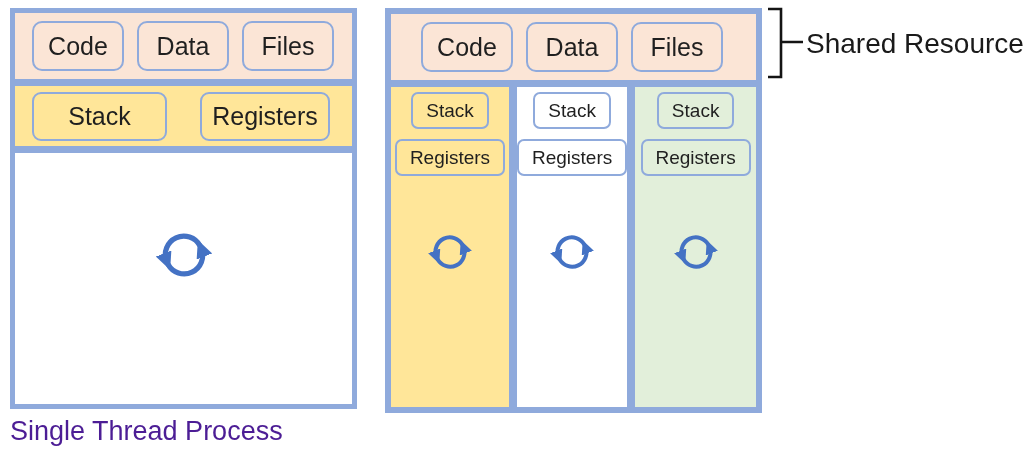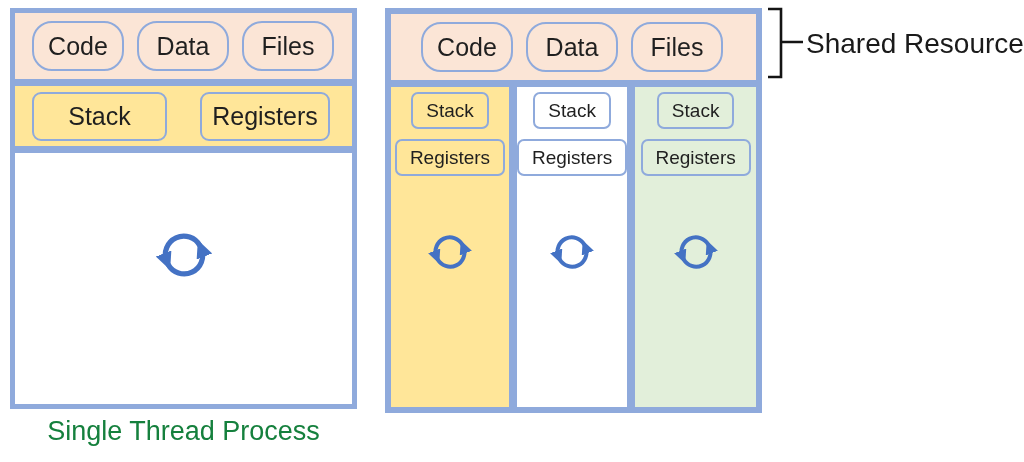--- a/index.html
+++ b/index.html
@@ -29,21 +29,21 @@
     background: var(--pink, #fbe5d6);
     display: flex;
     align-items: center;
     gap: 13px;
     padding-left: 17px;
   }
   .proc-multi .shared-row { padding-left: 30px; }
 
   .chip {
     border: 2px solid var(--border_blue, #8faadc);
-    border-radius: 20px;
+    border-radius: 10px;
     display: flex;
     align-items: center;
     justify-content: center;
     font-size: 25px;
     color: #1f1f1f;
   }
   .shared-row .chip { width: 92px; height: 50px; background: var(--pink, #fbe5d6); }
 
   .hdiv { flex: 0 0 7px; background: var(--border_blue, #8faadc); }
 
@@ -89,23 +89,23 @@
   }
   .col-1 .chip { background: var(--yellow, #ffe699); }
   .col-2 .chip { background: #ffffff; }
   .col-3 .chip { background: var(--green, #e2efda); }
   .thread-col .chip + .chip { margin-top: 10px; }
   .thread-col .sync-wrap { margin-top: 52px; }
 
   
   .caption {
     position: absolute;
-    text-align: center;
+    text-align: left;
     font-size: 27px;
-    color: #15803d;
+    color: #4c1d95;
     white-space: nowrap;
   }
   .caption-single { left: 10px;  top: 416px; width: 347px; }
   .caption-multi  { left: 385px; top: 416px; width: 377px; }
 
   
   .brace { position: absolute; left: 764px; top: 6px; }
   .shared-label {
     position: absolute;
     left: 806px;

